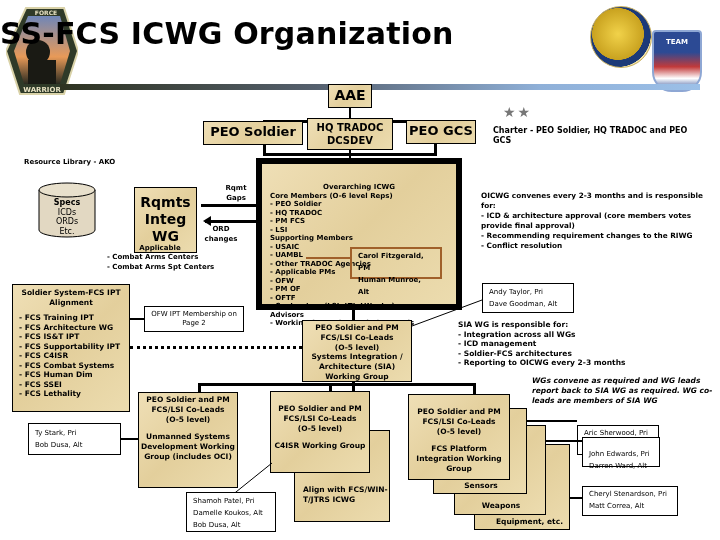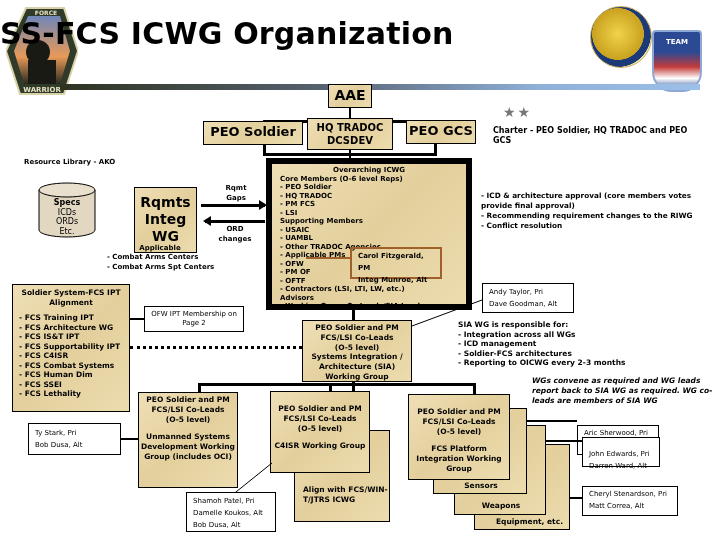--- a/index.html
+++ b/index.html
@@ -82,28 +82,28 @@
     <div>ICDs</div>
     <div>ORDs</div>
     <div>Etc.</div>
   </div>
 </div>
 
 <div class="abs box parch ctr b" style="left:134px;top:187px;width:63px;height:66px;font-size:14px;line-height:17px;padding-top:6px;border-width:1.5px;">Rqmts Integ WG</div>
 <div class="abs ctr b t7" style="left:216px;top:184px;width:40px;">Rqmt Gaps</div>
 <div class="arrow-r" style="left:201px;top:204px;width:64px;"></div>
 <div class="arrow-l" style="left:205px;top:220px;width:60px;"></div>
-<div class="abs ctr b t7" style="left:210px;top:225px;width:50px;">ORD changes</div>
+<div class="abs ctr b t7" style="left:196px;top:225px;width:50px;">ORD changes</div>
 <div class="abs ctr b t7" style="left:120px;top:244px;width:80px;">Applicable</div>
 <div class="abs b t7" style="left:107px;top:253px;width:160px;">
   <div>- Combat Arms Centers</div>
   <div>- Combat Arms Spt Centers</div>
 </div>
 
-<div class="abs thick parch" style="left:266px;top:158px;width:206px;height:152px;padding:2px 8px;">
+<div class="abs thick parch" style="left:256px;top:158px;width:206px;height:152px;padding:19px 8px;">
   <div class="ctr b" style="font-size:7px;line-height:8.5px;">Overarching ICWG</div>
   <div class="b" style="font-size:7px;line-height:8.5px;">
     <div>Core Members (O-6 level Reps)</div>
     <div>- PEO Soldier</div>
     <div>- HQ TRADOC</div>
     <div>- PM FCS</div>
     <div>- LSI</div>
     <div>Supporting Members</div>
     <div>- USAIC</div>
     <div>- UAMBL</div>
@@ -113,24 +113,25 @@
     <div>- PM OF</div>
     <div>- OFTF</div>
     <div>- Contractors (LSI, LTI, LW, etc.)</div>
     <div>Advisors</div>
     <div>- Working Group Co-Leads/SIA Leads</div>
   </div>
 </div>
 <div class="line" style="left:306px;top:257px;width:45px;height:1.5px;background:#a0602a;"></div>
 <div class="abs b" style="left:350px;top:247px;width:92px;height:32px;border:2px solid #a0602a;font-size:7px;line-height:12px;padding:1px 6px;">
   <div>Carol Fitzgerald, PM</div>
-  <div>Integ Munroe, Alt</div>
+  <div>Human Munroe, Alt</div>
 </div>
 
 <div class="abs b t7" style="left:481px;top:191px;width:236px;font-size:7.3px;line-height:10px;">
+  <div>OICWG convenes every 2-3 months and is responsible for:</div>
   <div>- ICD &amp; architecture approval (core members votes provide final approval)</div>
   <div>- Recommending requirement changes to the RIWG</div>
   <div>- Conflict resolution</div>
 </div>
 <div class="wbox" style="left:482px;top:283px;width:92px;height:30px;line-height:12px;">
   <div>Andy Taylor, Pri</div>
   <div>Dave Goodman, Alt</div>
 </div>
 
 <div class="abs parch b" style="left:12px;top:284px;width:118px;height:128px;border:1.5px solid #000;padding:3px 6px;">

